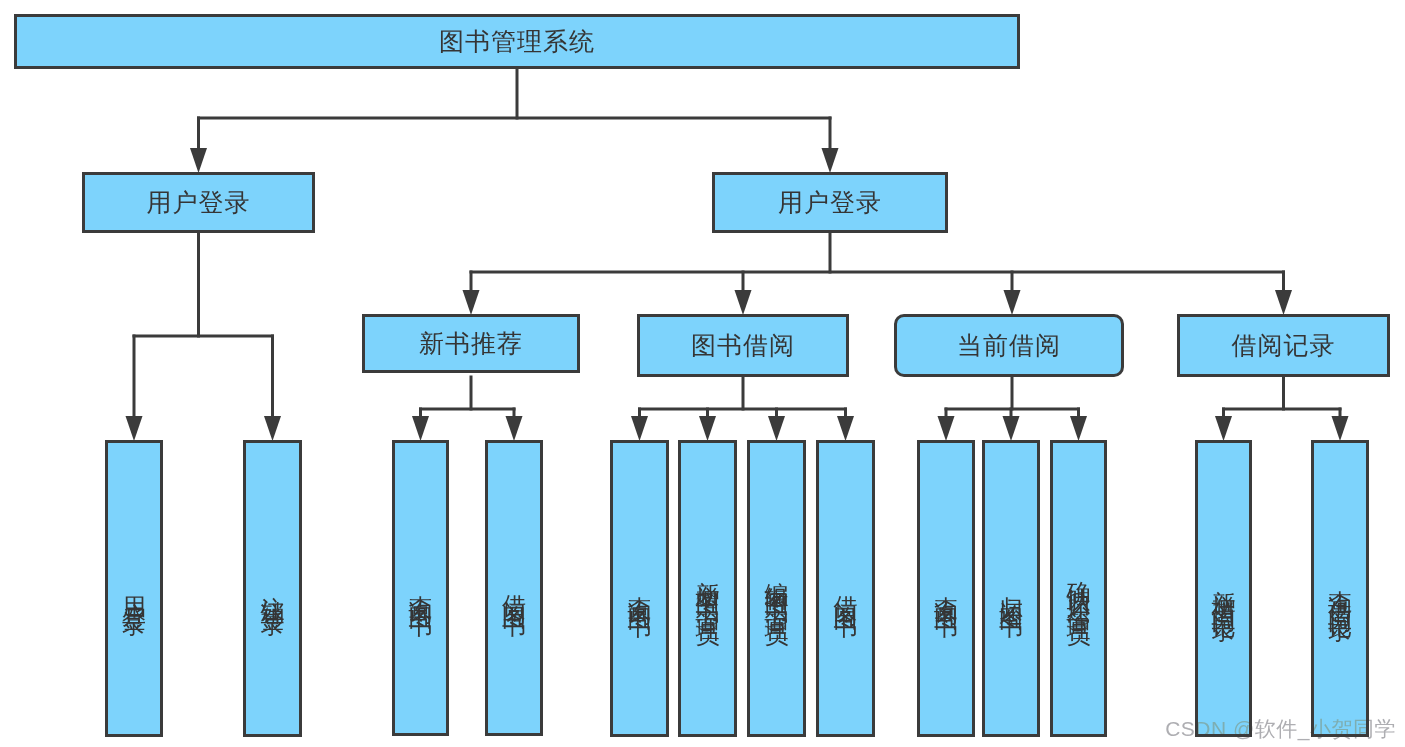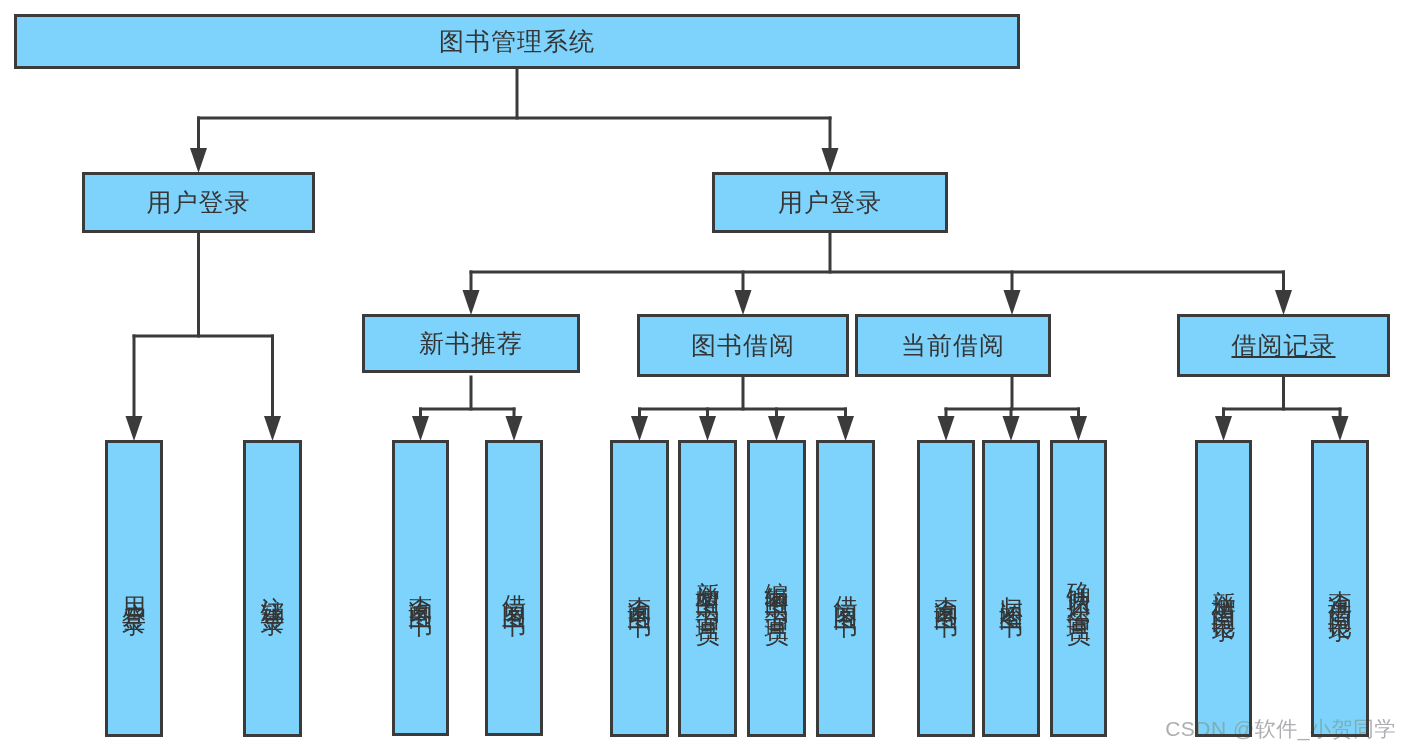--- a/index.html
+++ b/index.html
@@ -116,20 +116,20 @@
     <div class="box v" style="left: 243px; top: 440px; width: 59px; height: 297px;">注销登录</div>
     <div class="box" style="left: 712px; top: 172px; width: 236px; height: 61px;">用户登录</div>
     <div class="box" style="left: 362px; top: 314px; width: 218px; height: 59px;">新书推荐</div>
     <div class="box v" style="left: 392px; top: 440px; width: 57px; height: 296px;">查询图书</div>
     <div class="box v" style="left: 485px; top: 440px; width: 58px; height: 296px;">借阅图书</div>
     <div class="box" style="left: 637px; top: 314px; width: 212px; height: 63px; font-family: Liberation Mono, monospace;">图书借阅</div>
     <div class="box v" style="left: 610px; top: 440px; width: 59px; height: 297px;">查询图书</div>
     <div class="box v" style="left: 678px; top: 440px; width: 59px; height: 297px;">新增图书（管理员）</div>
     <div class="box v" style="left: 747px; top: 440px; width: 59px; height: 297px;">编辑图书（管理员）</div>
     <div class="box v" style="left: 816px; top: 440px; width: 59px; height: 297px;">借阅图书</div>
-    <div class="box" style="left: 855px; top: 314px; width: 196px; height: 63px;">当前借阅</div>
+    <div class="box" style="left: 894px; top: 314px; width: 230px; height: 63px; border-radius: 10px;">当前借阅</div>
     <div class="box v" style="left: 917px; top: 440px; width: 58px; height: 297px;">查询图书</div>
     <div class="box v" style="left: 982px; top: 440px; width: 58px; height: 297px;">归还图书</div>
     <div class="box v" style="left: 1050px; top: 440px; width: 57px; height: 297px;">确认归还（管理员）</div>
-    <div class="box" style="left: 1177px; top: 314px; width: 213px; height: 63px; text-decoration: underline;">借阅记录</div>
+    <div class="box" style="left: 1177px; top: 314px; width: 213px; height: 63px;">借阅记录</div>
     <div class="box v" style="left: 1195px; top: 440px; width: 57px; height: 297px;">新增借阅记录</div>
     <div class="box v" style="left: 1311px; top: 440px; width: 58px; height: 297px;">查询借阅记录</div>
   </div>
 
 </body></html>

